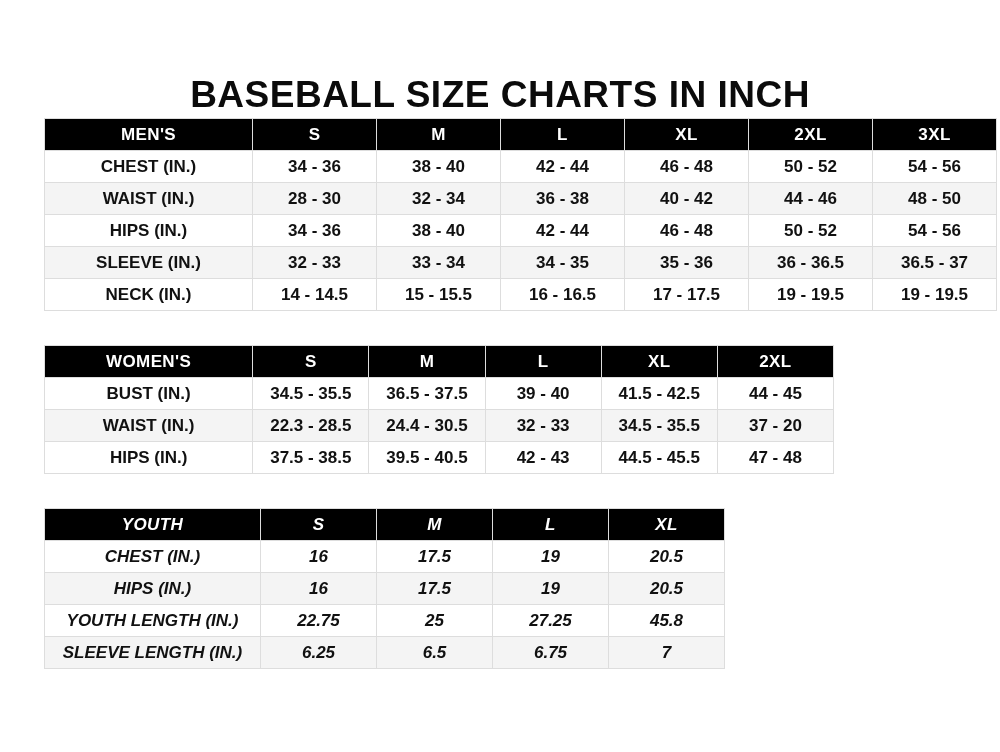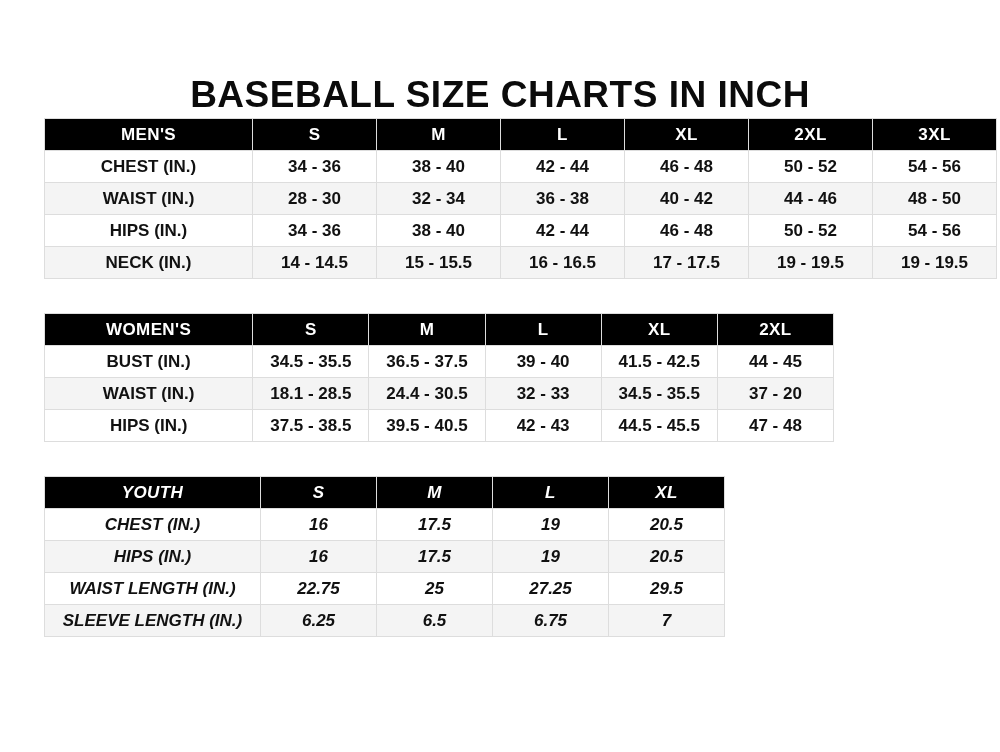--- a/index.html
+++ b/index.html
@@ -128,20 +128,29 @@
         <tr>
           <td class="rowlabel">HIPS (IN.)</td>
           <td>34 - 36</td>
           <td>38 - 40</td>
           <td>42 - 44</td>
           <td>46 - 48</td>
           <td>50 - 52</td>
           <td>54 - 56</td>
         </tr>
         <tr>
+          <td class="rowlabel">SLEEVE (IN.)</td>
+          <td>32 - 33</td>
+          <td>33 - 34</td>
+          <td>34 - 35</td>
+          <td>35 - 36</td>
+          <td>36 - 36.5</td>
+          <td>36.5 - 37</td>
+        </tr>
+        <tr>
           <td class="rowlabel">NECK (IN.)</td>
           <td>14 - 14.5</td>
           <td>15 - 15.5</td>
           <td>16 - 16.5</td>
           <td>17 - 17.5</td>
           <td>19 - 19.5</td>
           <td>19 - 19.5</td>
         </tr>
       </tbody>
     </table>
@@ -169,21 +178,21 @@
         <tr>
           <td class="rowlabel">BUST (IN.)</td>
           <td>34.5 - 35.5</td>
           <td>36.5 - 37.5</td>
           <td>39 - 40</td>
           <td>41.5 - 42.5</td>
           <td>44 - 45</td>
         </tr>
         <tr>
           <td class="rowlabel">WAIST (IN.)</td>
-          <td>18.1 - 28.5</td>
+          <td>22.3 - 28.5</td>
           <td>24.4 - 30.5</td>
           <td>32 - 33</td>
           <td>34.5 - 35.5</td>
           <td>37 - 20</td>
         </tr>
         <tr>
           <td class="rowlabel">HIPS (IN.)</td>
           <td>37.5 - 38.5</td>
           <td>39.5 - 40.5</td>
           <td>42 - 43</td>
@@ -219,25 +228,25 @@
           <td>20.5</td>
         </tr>
         <tr>
           <td class="rowlabel">HIPS (IN.)</td>
           <td>16</td>
           <td>17.5</td>
           <td>19</td>
           <td>20.5</td>
         </tr>
         <tr>
-          <td class="rowlabel">WAIST LENGTH (IN.)</td>
+          <td class="rowlabel">YOUTH LENGTH (IN.)</td>
           <td>22.75</td>
           <td>25</td>
           <td>27.25</td>
-          <td>29.5</td>
+          <td>45.8</td>
         </tr>
         <tr>
           <td class="rowlabel">SLEEVE LENGTH (IN.)</td>
           <td>6.25</td>
           <td>6.5</td>
           <td>6.75</td>
           <td>7</td>
         </tr>
       </tbody>
     </table>

